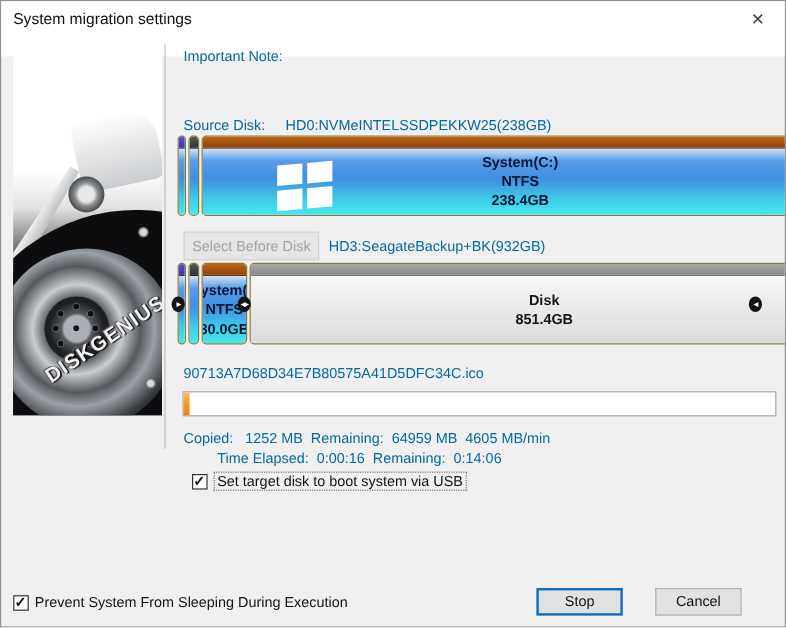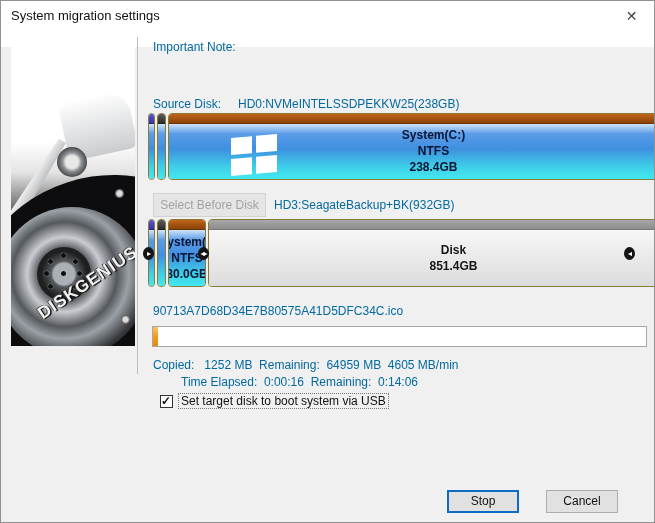--- a/index.html
+++ b/index.html
@@ -173,16 +173,20 @@
   </div>
 
   <div class="t pre" style="left:152px;top:357px;">Copied:   1252 MB  Remaining:  64959 MB  4605 MB/min</div>
   <div class="t pre" style="left:152px;top:374px;margin-left:28px;">Time Elapsed:  0:00:16  Remaining:  0:14:06</div>
 
   <div class="check-row" style="left:159px;top:392px;">
     <span class="checkbox"></span>
     <span class="focus-label">Set target disk to boot system via USB</span>
   </div>
 
+  <div class="check-row" style="left:10px;top:494px;">
+    <span class="checkbox"></span>
+    <span>Prevent System From Sleeping During Execution</span>
+  </div>
   <div class="btn btn-cancel">Cancel</div>
   <div class="btn btn-stop">Stop</div>
 
 </div>
 
 </body></html>

